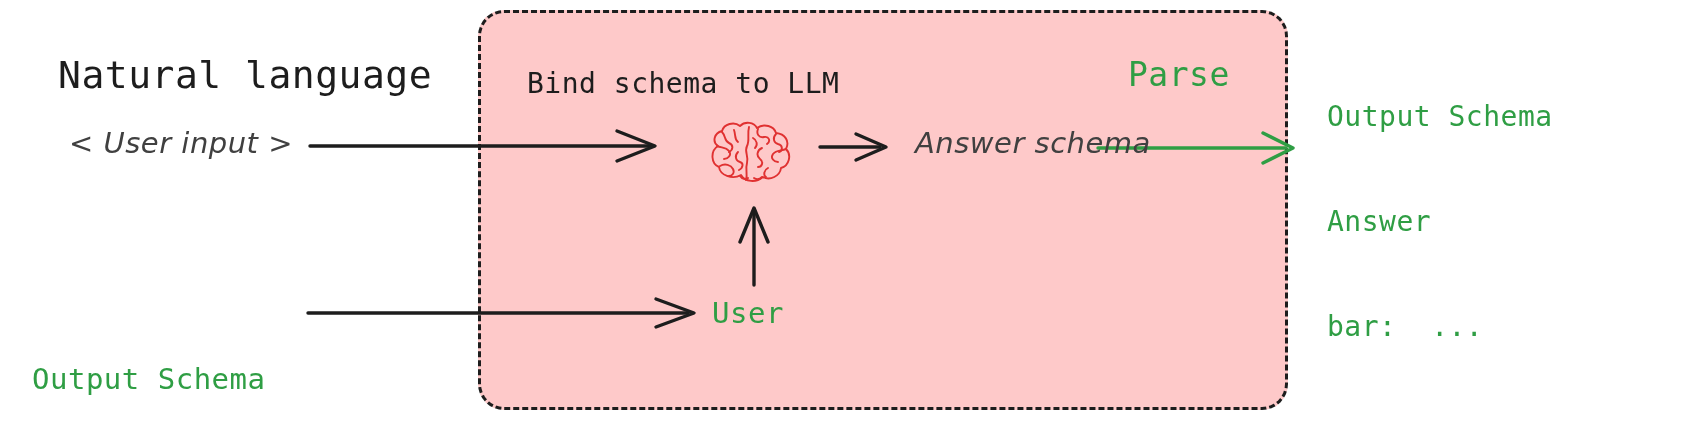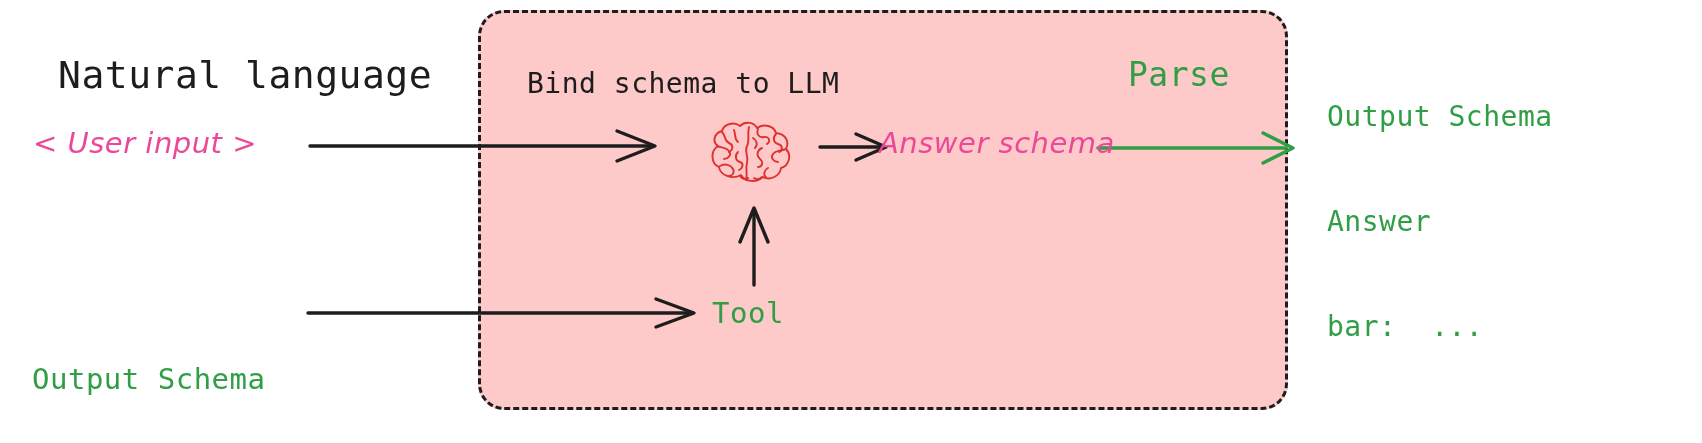--- a/index.html
+++ b/index.html
@@ -34,23 +34,24 @@
   
   .mono {
     font-family: "DejaVu Sans Mono", monospace;
     color: #1d1d1d;
     white-space: pre;
     letter-spacing: 0.5px;
   }
   .hand {
     font-family: "DejaVu Sans", sans-serif;
     font-style: italic;
-    color: #ec4899;
+    color: #404040;
     white-space: pre;
     letter-spacing: 0.5px;
+    margin-left: 36px;
   }
   .green {
     color: #2f9e44;
   }
 
   .lbl {
     position: absolute;
   }
 
   
@@ -190,21 +191,21 @@
     
     
   </div>
 
   <div class="lbl mono" id="bind-schema-label">Bind schema to LLM</div>
 
   <div class="lbl mono green" id="parse-label">Parse</div>
 
   <div class="lbl hand" id="answer-string-label">Answer schema</div>
 
-  <div class="lbl mono green" id="tool-label">Tool</div>
+  <div class="lbl mono green" id="tool-label">User</div>
 
   <div class="lbl mono green" id="output-schema-block">
     <div>Output Schema</div>
     <div>Answer</div>
     <div>bar:  ...</div>
   </div>
 
 </div>
 
 </body></html>

